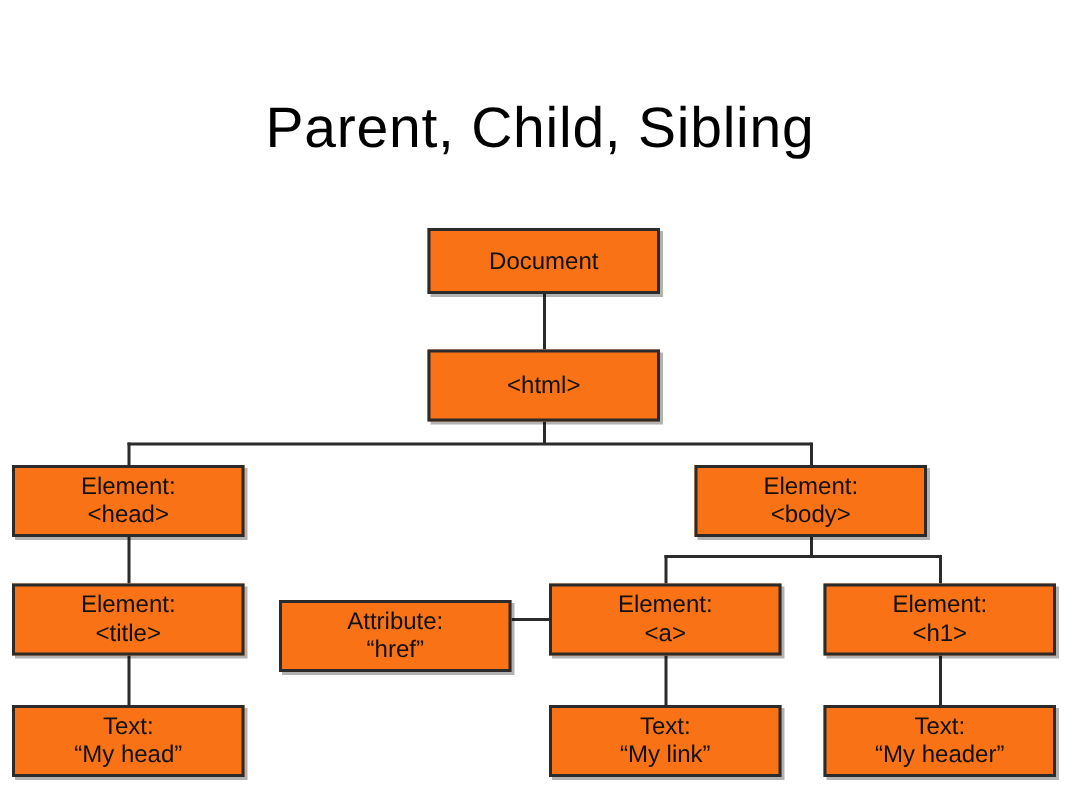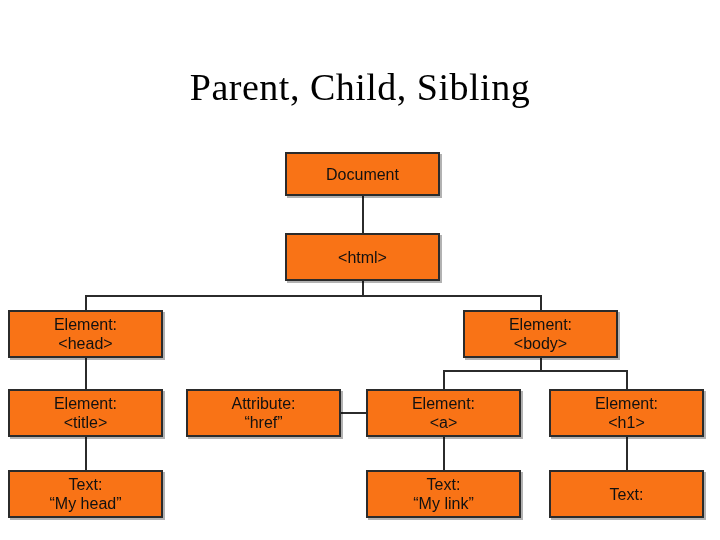--- a/index.html
+++ b/index.html
@@ -19,21 +19,20 @@
   #title {
     position: absolute;
     left: 0;
     top: 40px;
     width: 720px;
     text-align: center;
     font-size: 38px;
     font-weight: normal;
     letter-spacing: 0.5px;
     color: #000000;
-    font-family: Liberation Serif, serif;
   }
 
   .node {
     position: absolute;
     box-sizing: border-box;
     border: 2px solid #2b2b2b;
     background: #f97316;
     text-align: center;
     font-size: 16px;
     line-height: 19px;
@@ -98,21 +97,21 @@
 <div class="node" style="left:463px; top:310px; width:155px; height:48px;">
   <span class="l1">Element:</span>
   <span class="l2">&lt;body&gt;</span>
 </div>
 
 <div class="node" style="left:8px; top:389px; width:155px; height:48px;">
   <span class="l1">Element:</span>
   <span class="l2">&lt;title&gt;</span>
 </div>
 
-<div class="node" style="left:186px; top:389px; width:155px; height:48px;">
+<div class="node" style="left:186px; top:400px; width:155px; height:48px;">
   <span class="l1">Attribute:</span>
   <span class="l2">“href”</span>
 </div>
 
 <div class="node" style="left:366px; top:389px; width:155px; height:48px;">
   <span class="l1">Element:</span>
   <span class="l2">&lt;a&gt;</span>
 </div>
 
 <div class="node" style="left:549px; top:389px; width:155px; height:48px;">
@@ -125,13 +124,14 @@
   <span class="l2">“My head”</span>
 </div>
 
 <div class="node" style="left:366px; top:470px; width:155px; height:48px;">
   <span class="l1">Text:</span>
   <span class="l2">“My link”</span>
 </div>
 
 <div class="node" style="left:549px; top:470px; width:155px; height:48px;">
   <span class="l1">Text:</span>
+  <span class="l2">“My header”</span>
 </div>
 
 </body></html>

